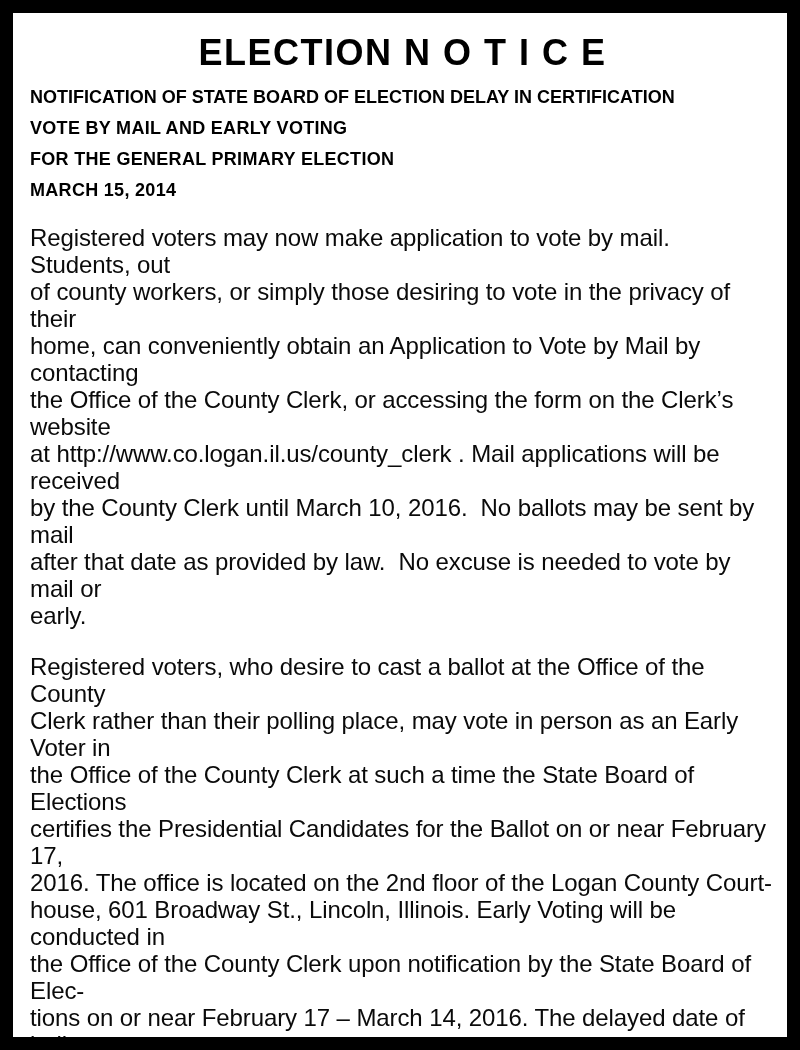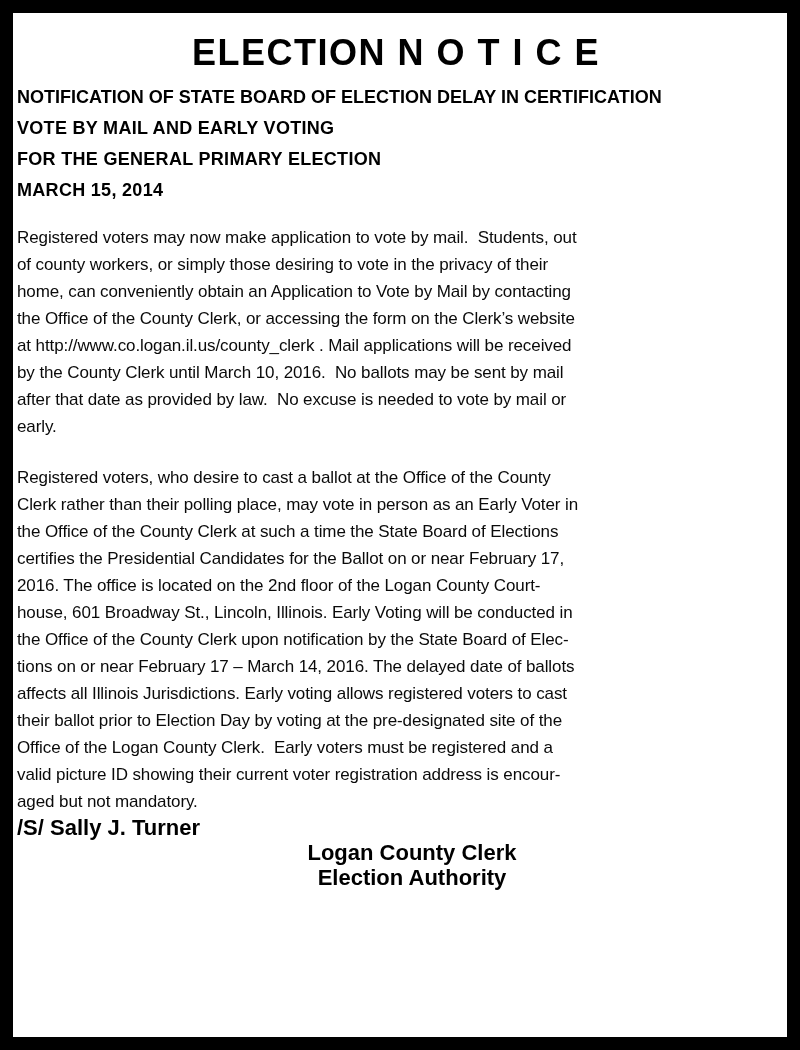--- a/index.html
+++ b/index.html
@@ -9,21 +9,21 @@
     font-family: "Liberation Sans", sans-serif;
     color: #000000;
   }
   .page {
     position: relative;
     width: 800px;
     height: 1050px;
     box-sizing: border-box;
     border: 13px solid #000000;
     background: #ffffff;
-    padding: 6px 12px 0 4px;
+    padding: 6px 12px 0 17px;
     overflow: hidden;
   }
   .title {
     margin: 12px 0 0 0;
     text-align: center;
     font-size: 36px;
     font-weight: bold;
     letter-spacing: 1.5px;
     line-height: 44px;
   }
@@ -34,21 +34,21 @@
     font-weight: bold;
     line-height: 20px;
     letter-spacing: 0.3px;
   }
   .subtitle.first {
     margin-top: 12px;
     letter-spacing: 0;
   }
   .body {
     margin: 24px 0 0 0;
-    font-size: 17px;
+    font-size: 24px;
     line-height: 27px;
     letter-spacing: -0.1px;
     white-space: pre-wrap;
     color: #0a0a0a;
   }
   .body.p2, .body.p3 {
     margin-top: 24px;
   }
   .signature {
     font-weight: bold;

